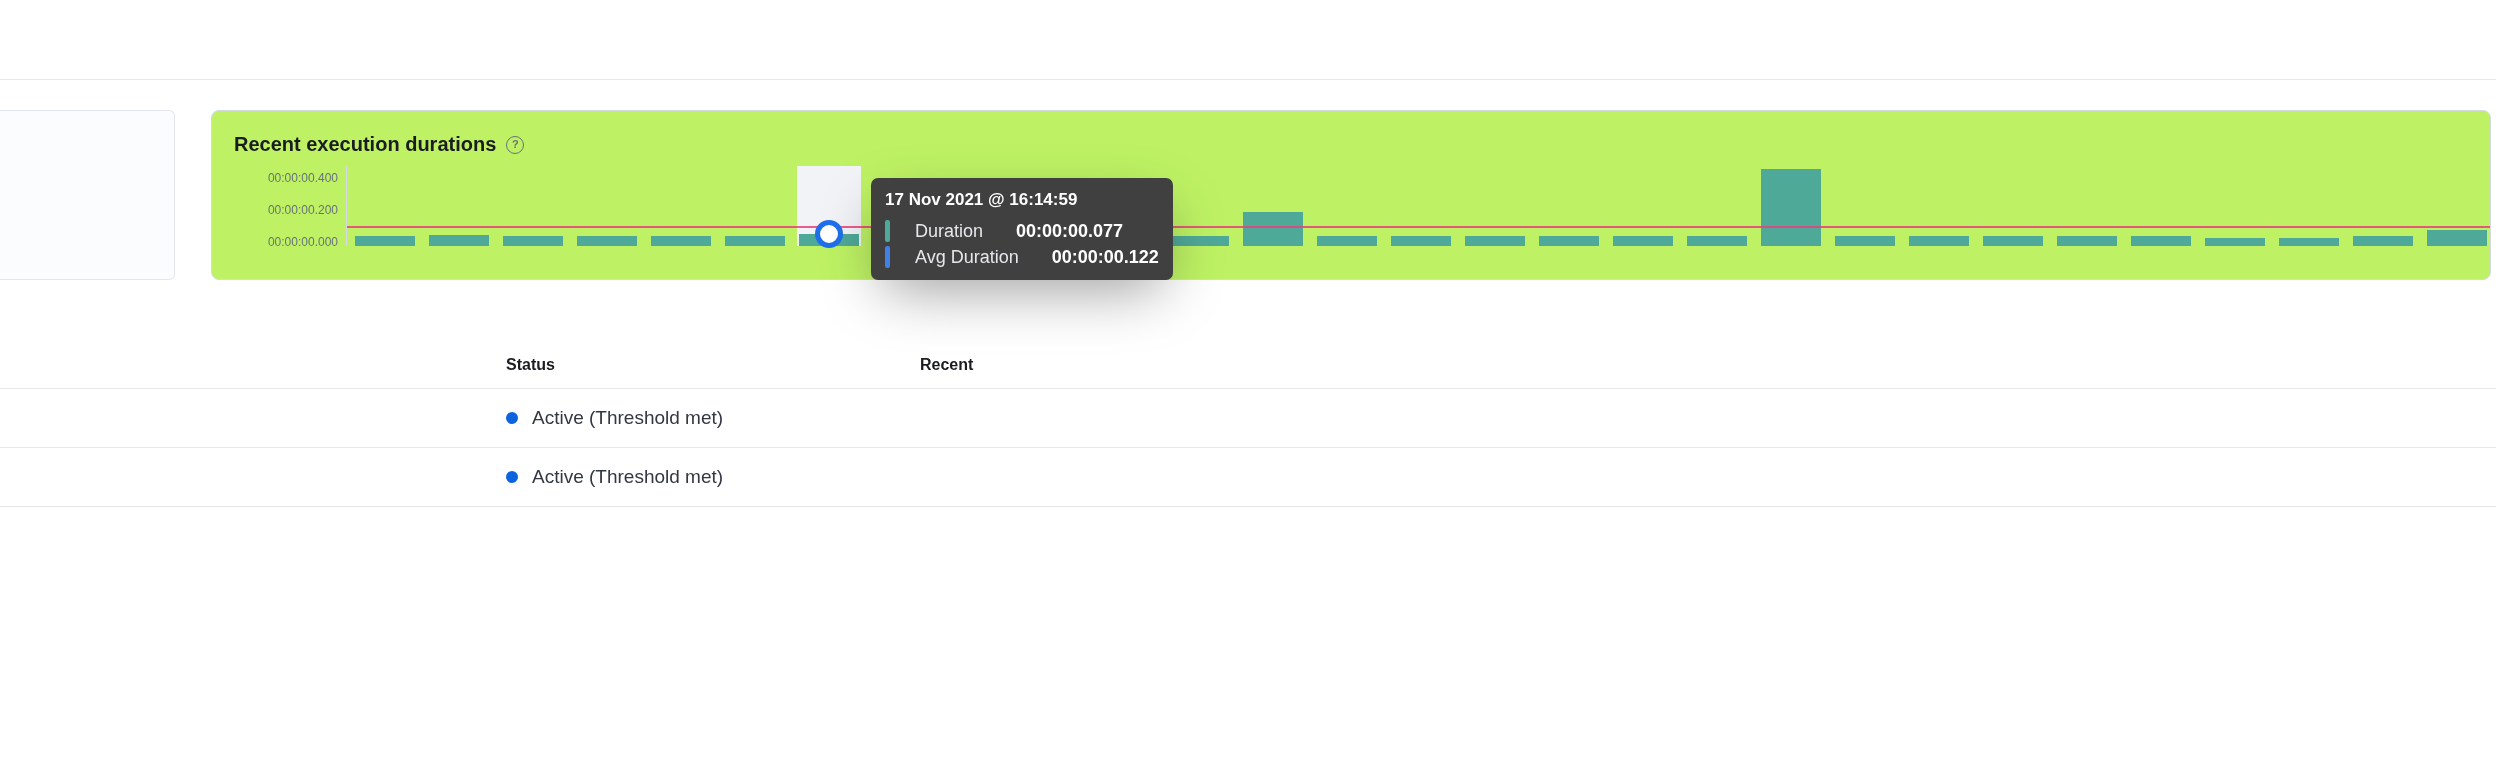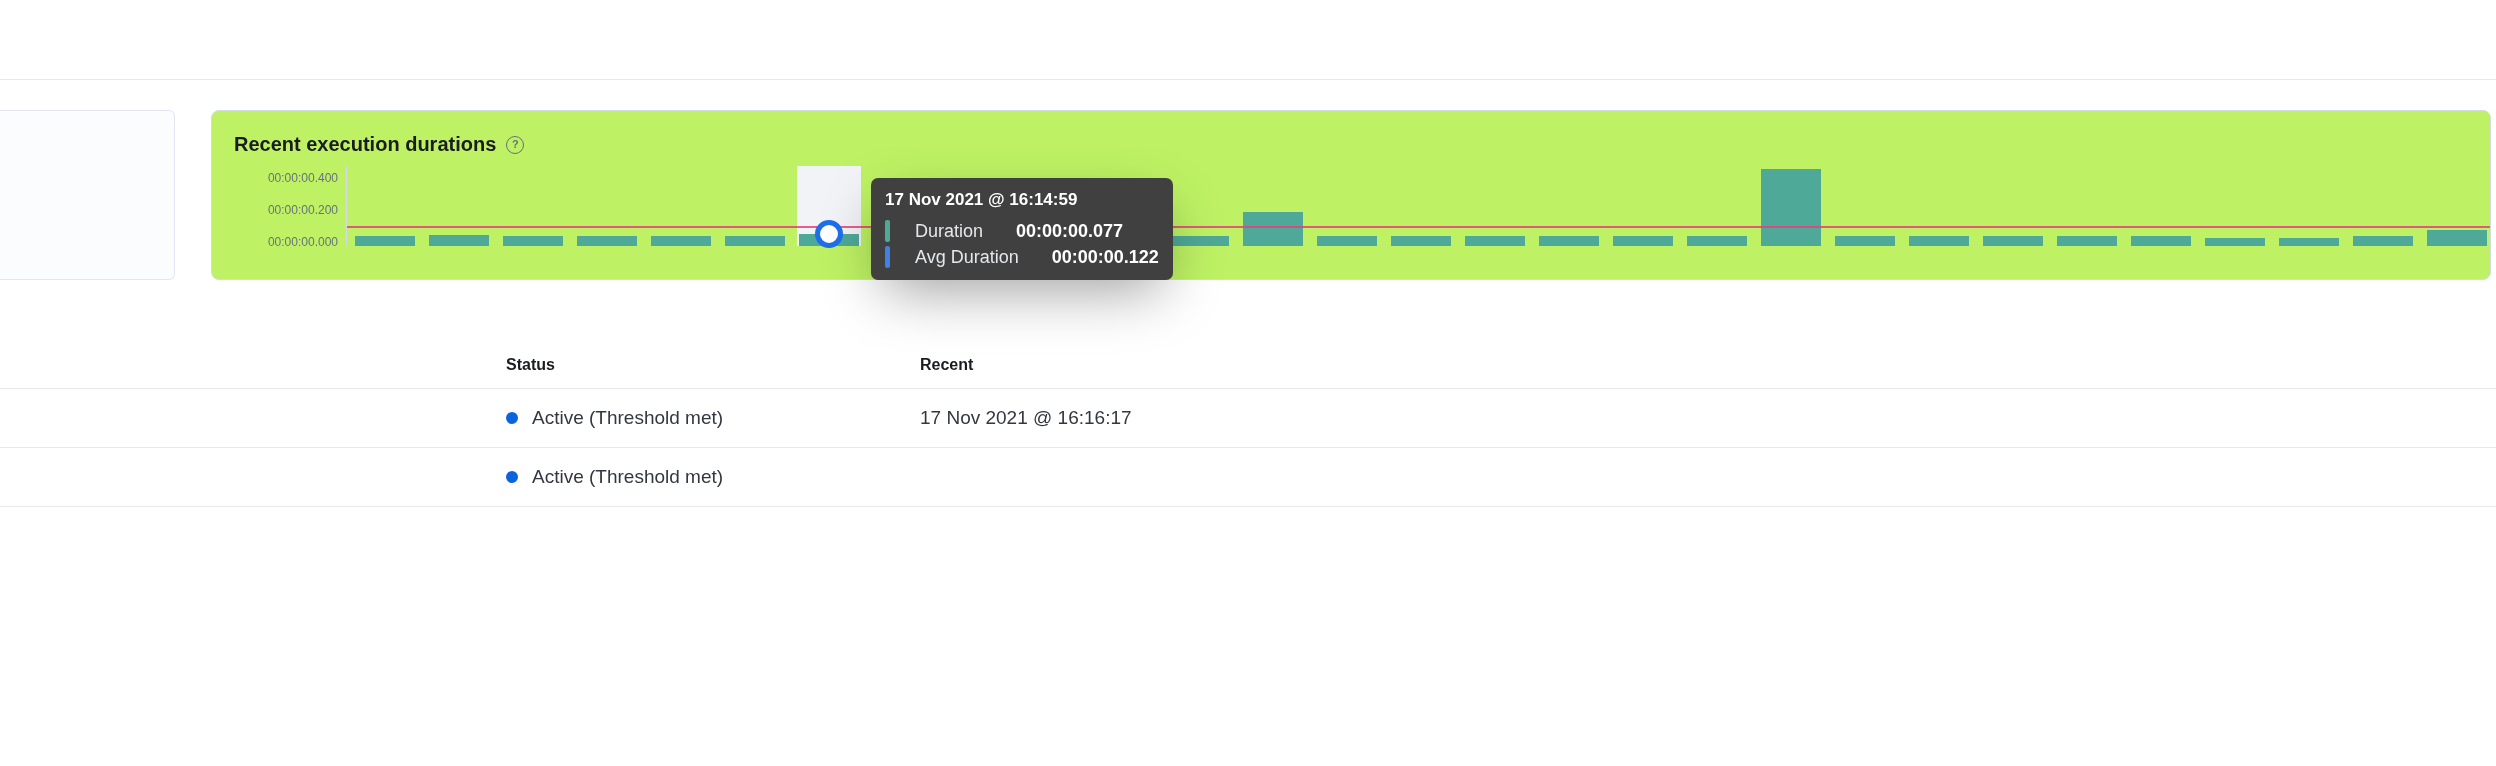--- a/index.html
+++ b/index.html
@@ -280,21 +280,20 @@
   <div class="table-section">
     <div class="thead-row">
       <div class="col-status">Status</div>
       <div class="col-start">Recent</div>
     </div>
     <div class="trow">
       <div class="col-status">
         <span class="status-dot"></span>
         <span>Active (Threshold met)</span>
       </div>
-      <div class="col-start">17 Nov 2021 @ 16:16:17</div>
     </div>
     <div class="trow">
       <div class="col-status">
         <span class="status-dot"></span>
         <span>Active (Threshold met)</span>
       </div>
       <div class="col-start"></div>
     </div>
   </div>
 </div>

